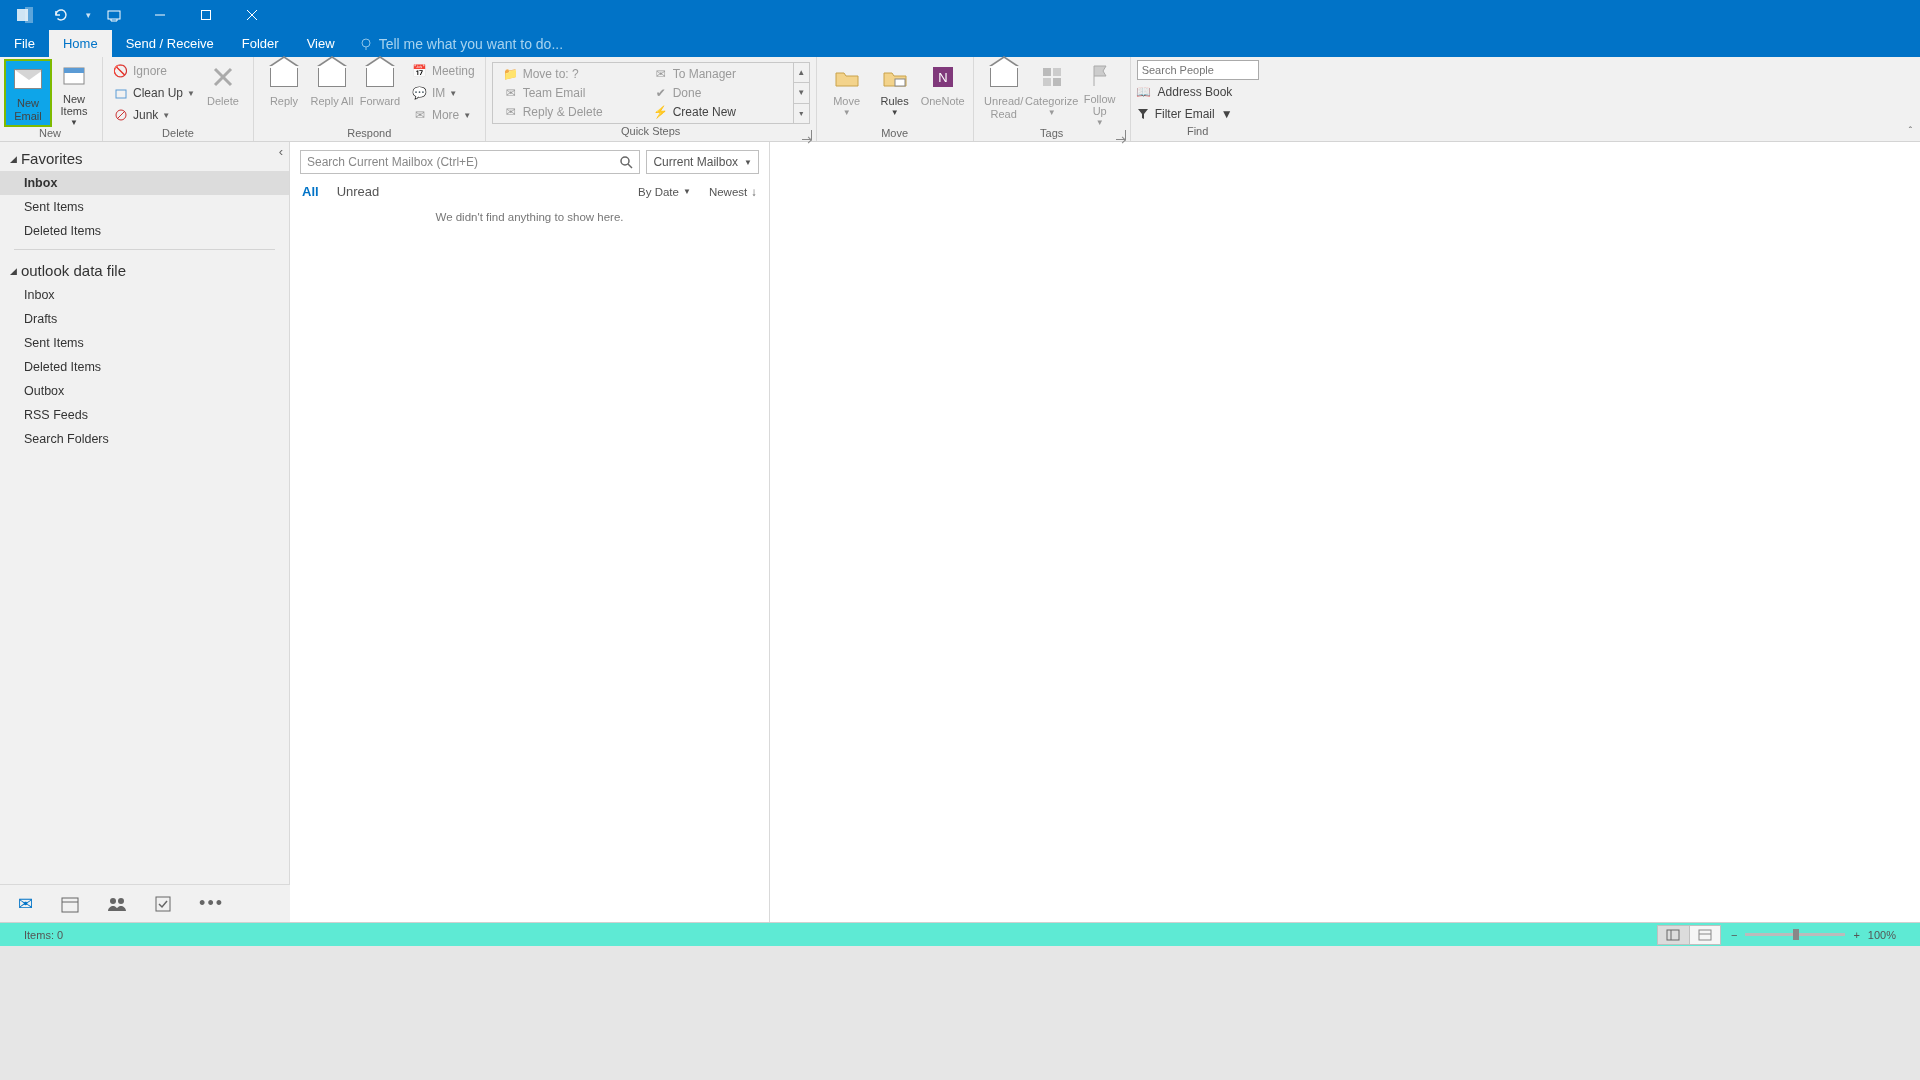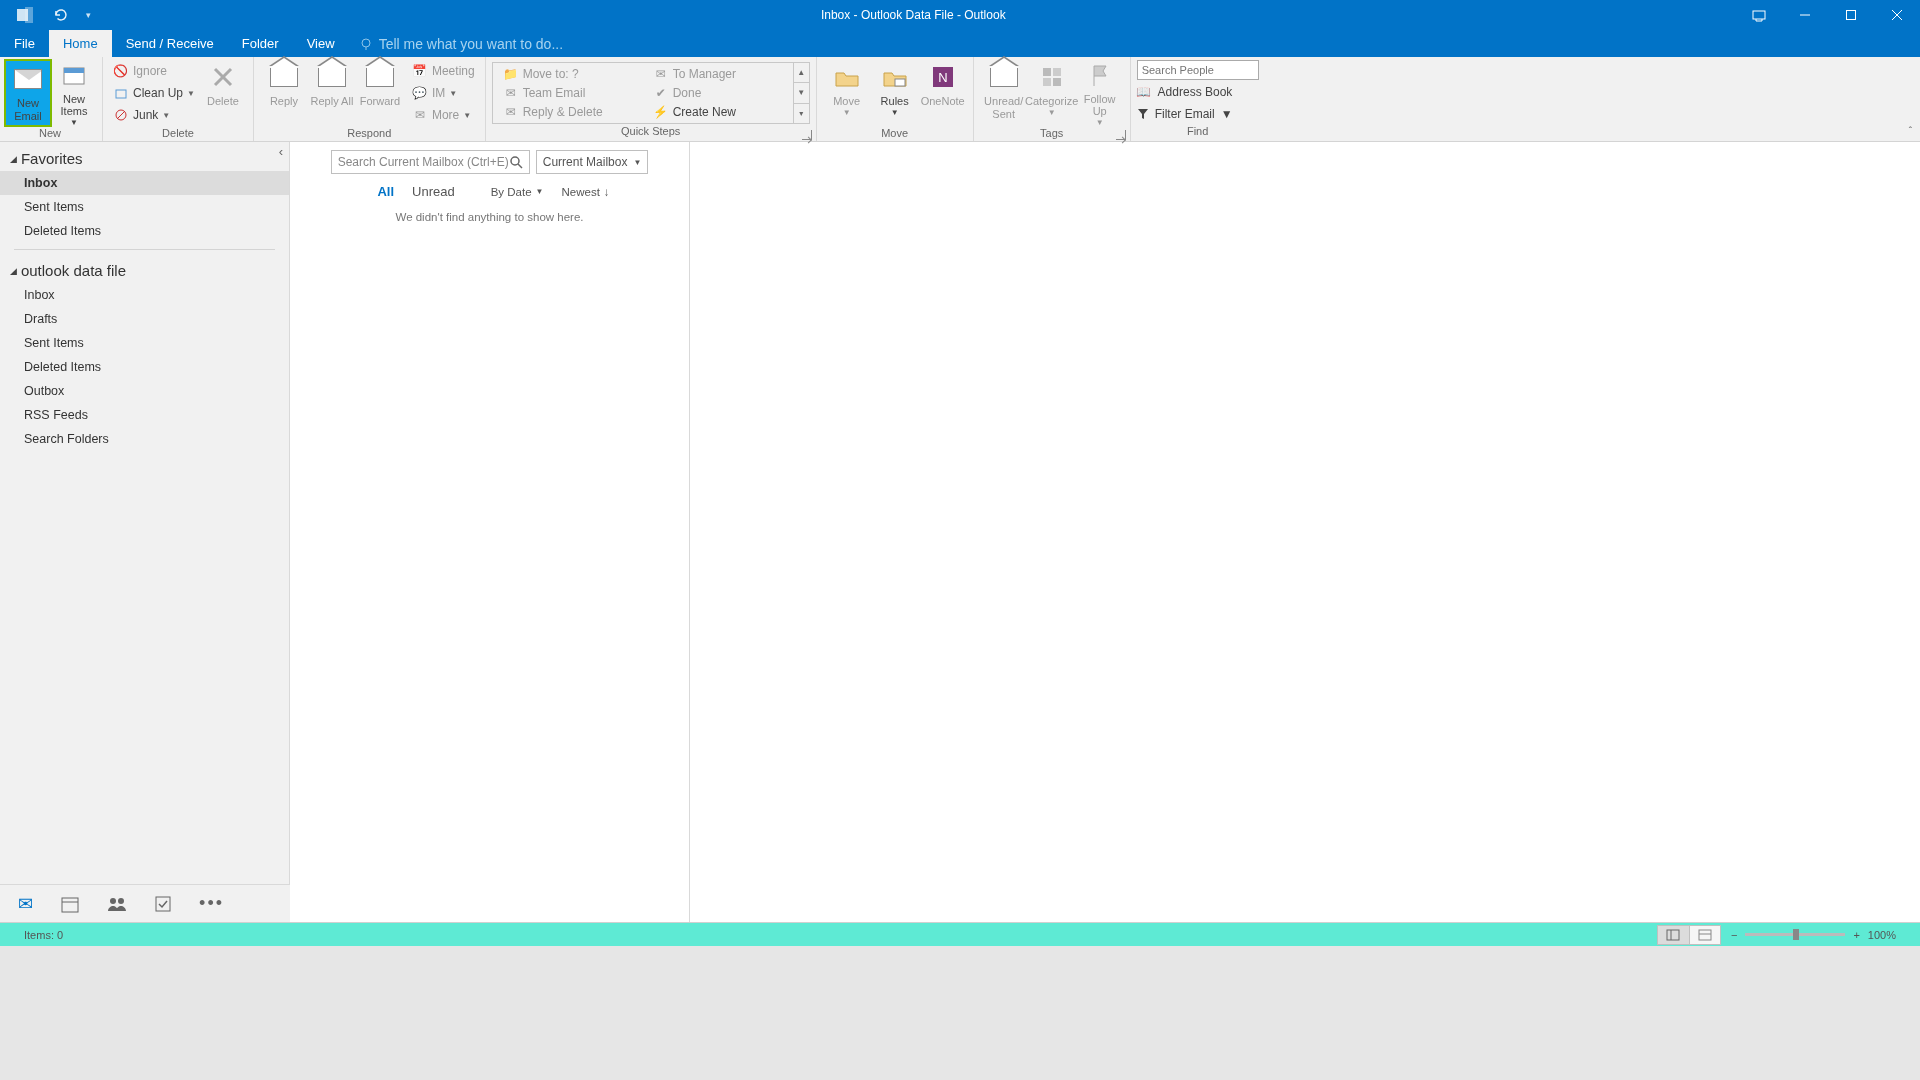--- a/index.html
+++ b/index.html
@@ -65,25 +65,25 @@
 .nav .section-head .tri { font-size:9px; color:#444; }
 .nav .item { font-size:12.5px; color:#333; padding:5px 8px 5px 24px; }
 .nav .item.selected { background:#dcdcdc; font-weight:600; }
 .nav hr { border:none; border-top:1px solid #d4d4d4; margin:6px 14px; }
 .nav .collapse-btn { position:absolute; top:2px; right:6px; font-size:13px; color:#666; }
 
 .navbar { height:38px; background:#f1f1f1; border-top:1px solid #d9d9d9; display:flex; align-items:center; gap:28px; padding-left:18px; color:#666; font-size:18px; }
 .navbar .active { color:#0173c7; }
 
 
-.msglist { width:400px; border-right:1px solid #d9d9d9; background:#fff; display:flex; flex-direction:column;align-items:center; }
+.msglist { width:480px; border-right:1px solid #d9d9d9; background:#fff; display:flex; flex-direction:column; }
 .searchrow { display:flex; gap:6px; padding:8px 10px; align-items:center; }
 .searchbox { flex:1; height:24px; border:1px solid #bfbfbf; display:flex; align-items:center; padding:0 6px; font-size:12px; color:#888; justify-content:space-between; }
 .scopebox { height:24px; border:1px solid #bfbfbf; display:flex; align-items:center; padding:0 6px; font-size:12px; color:#555; gap:6px; }
-.filterrow { display:flex; align-items:center; padding:2px 12px 6px 20px; gap:18px; font-size:13px; }
+.filterrow { display:flex; align-items:center; padding:2px 12px 6px 12px; gap:18px; font-size:13px; }
 .filterrow .all { color:#0173c7; font-weight:600; }
 .filterrow .unread { color:#555; }
 .filterrow .spacer { flex:1; }
 .filterrow .sort { font-size:11.5px; color:#555; display:flex; align-items:center; gap:4px; }
 .empty { text-align:center; font-size:11.5px; color:#777; padding-top:6px; }
 
 
 .reading { flex:1; background:#fff; }
 
 
@@ -117,21 +117,20 @@
         </svg>
     </span>
     <span>
       <svg width="16" height="16" viewBox="0 0 16 16">
           <path d="M4 8a5 5 0 1 1 1.5 3.5" fill="none" stroke="#fff" stroke-width="1.5"></path>
           <path d="M4 4v4h4" fill="none" stroke="#fff" stroke-width="1.5"></path>
         </svg>
     </span>
     <span class="qat-more">▾</span>
   </div>
-  <div class="title">Inbox - Outlook Data File - Outlook</div>
   <div class="winctrl">
     <div>
         <svg width="14" height="14" viewBox="0 0 14 14">
           <rect x="1" y="3" width="12" height="8" fill="none" stroke="#fff"></rect>
           <path d="M4 11v2h6v-2" stroke="#fff" fill="none"></path>
         </svg>
       </div>
     <div>
         <svg width="12" height="12">
           <line x1="1" y1="6" x2="11" y2="6" stroke="#fff" stroke-width="1"></line>
@@ -344,21 +343,21 @@
     </div>
     <div class="label">Move</div>
   </div>
 
   <div class="group">
     <div class="body">
       <div class="bigbtn disabled">
           <div class="ic">
             <div class="env open"></div>
           </div>
-          <span style="white-space:pre-line;">Unread/ Sent</span>
+          <span style="white-space:pre-line;">Unread/ Read</span>
         </div>
       <div class="bigbtn disabled">
           <div class="ic">
             <svg width="26" height="26">
               <rect x="4" y="4" width="8" height="8" fill="#bbb"></rect>
               <rect x="14" y="4" width="8" height="8" fill="#ccc"></rect>
               <rect x="4" y="14" width="8" height="8" fill="#ccc"></rect>
               <rect x="14" y="14" width="8" height="8" fill="#bbb"></rect>
             </svg>
           </div>

